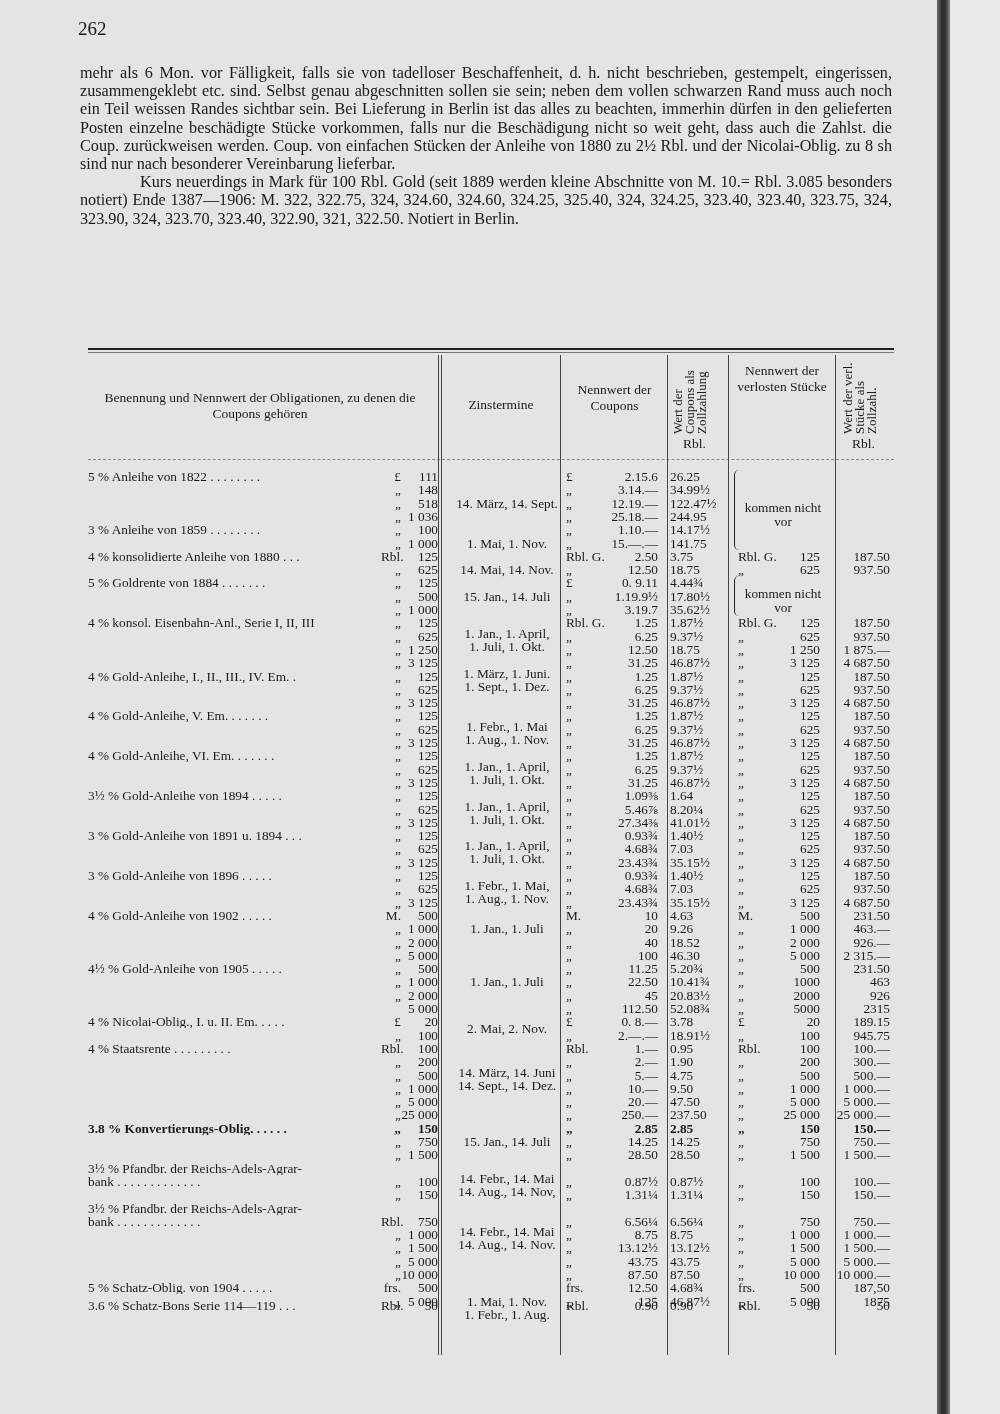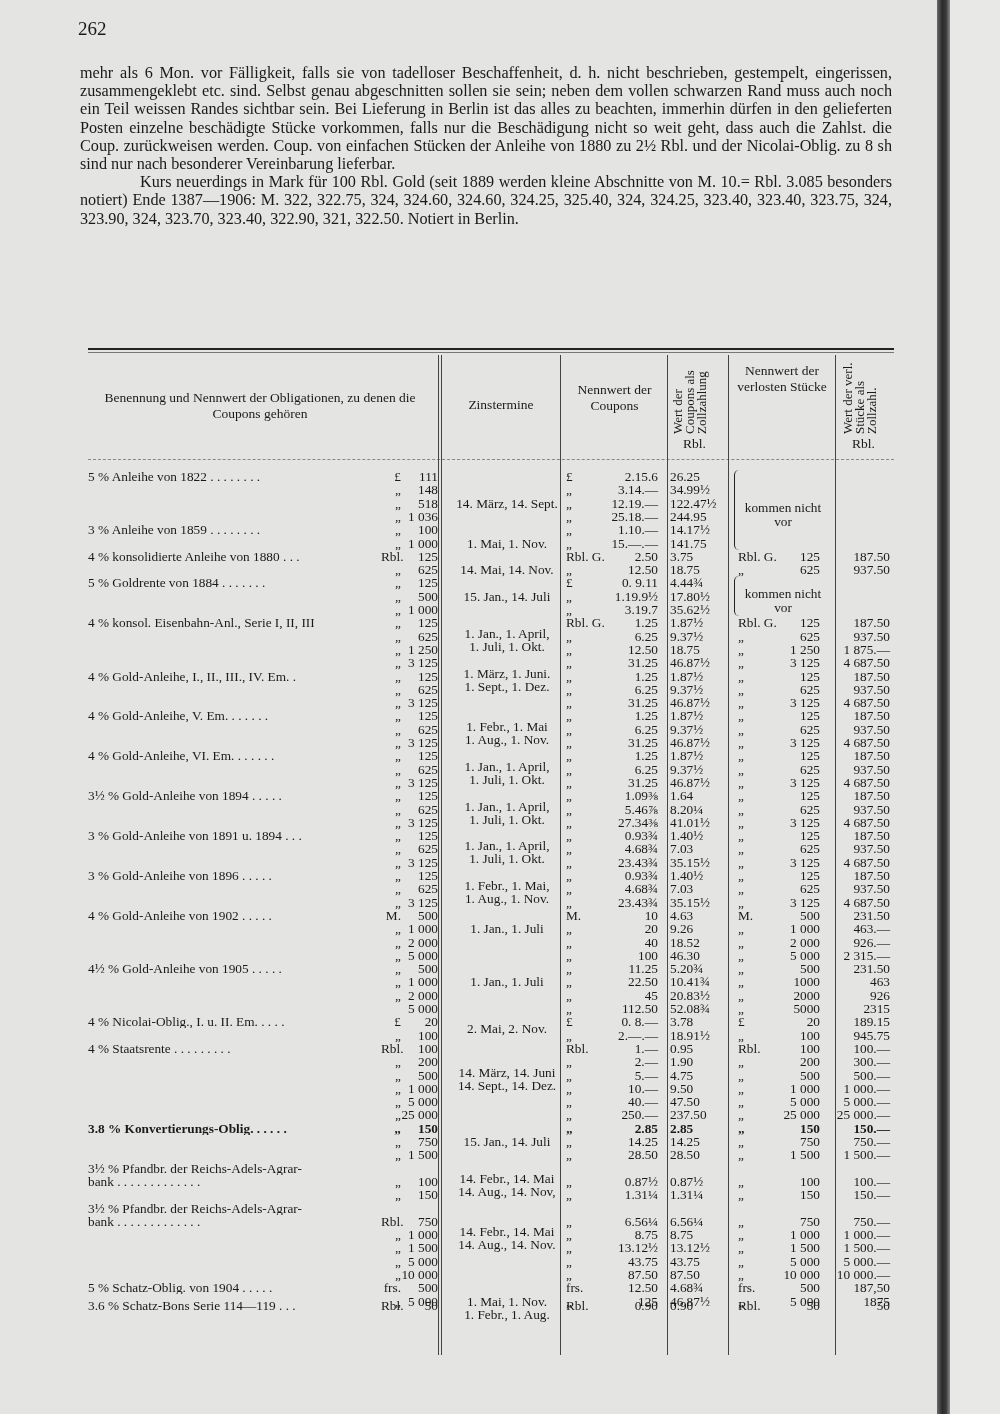--- a/index.html
+++ b/index.html
@@ -590,21 +590,21 @@
       <span class="c-val">9.50</span>
       <span class="c-vcur">„</span>
       <span class="c-vnom">1 000</span>
       <span class="c-vval">1 000.—</span>
     </div>
     <div class="row" style="top: 625.1px;">
       <span class="c-name"></span>
       <span class="c-cur">„</span>
       <span class="c-nom">5 000</span>
       <span class="c-cpcur">„</span>
-      <span class="c-cp">40.—</span>
+      <span class="c-cp">20.—</span>
       <span class="c-val">47.50</span>
       <span class="c-vcur">„</span>
       <span class="c-vnom">5 000</span>
       <span class="c-vval">5 000.—</span>
     </div>
     <div class="row" style="top: 638.4px;">
       <span class="c-name"></span>
       <span class="c-cur">„</span>
       <span class="c-nom">25 000</span>
       <span class="c-cpcur">„</span>

